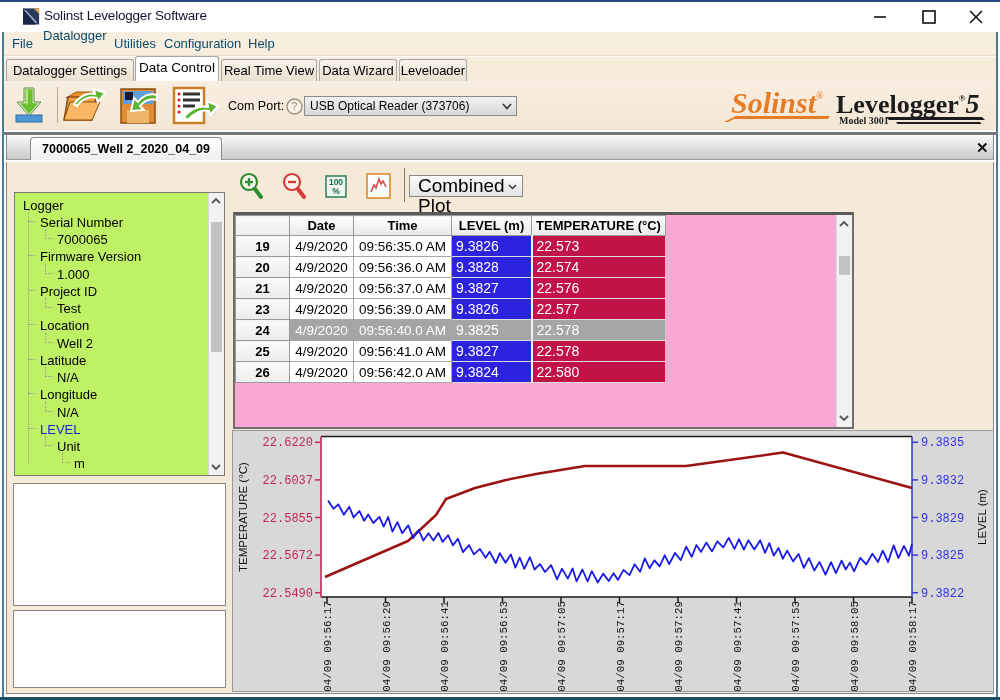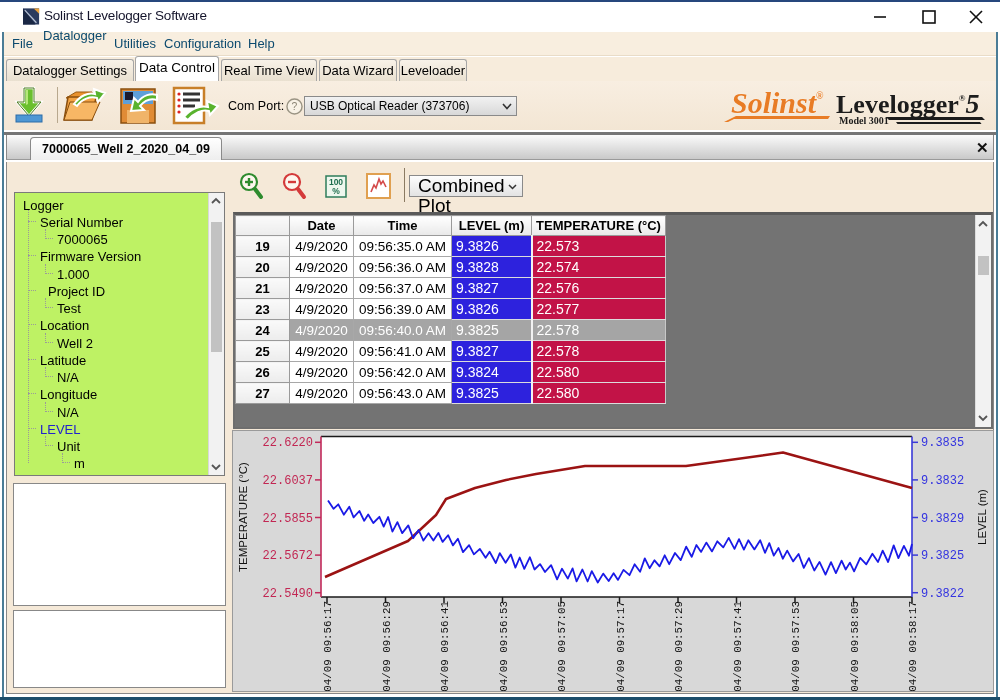--- a/index.html
+++ b/index.html
@@ -38,21 +38,21 @@
 #panel3 { left:13px; top:610px; width:213px; height:78px; background:#fff; border:1px solid #888; }
 .treeitem { position:absolute; font-size:13px; color:#000; white-space:nowrap; }
 .blue { color:#2222cc; }
 
 .sb { position:absolute; background:#f2f2f2; }
 .sb-thumb { position:absolute; width:11px; background:#c2c2c2; }
 
 #combo2 { left:409px; top:175px; width:114px; height:22px; background:linear-gradient(#fdfdfd,#e3e3e3); border:1px solid #8a8a8a; font-size:19px; line-height:20px; padding-left:8px; }
 #dv-sep { left:404px; top:168px; width:1px; height:34px; background:#8a7a62; }
 
-#tablewrap { left:233px; top:212px; width:760px; height:217px; background:#737373; border:2px solid #6e6e6e; border-top:3px solid #5a5a5a; overflow:hidden; }
+#tablewrap { left:233px; top:212px; width:621px; height:217px; background:#f9a8d4; border:2px solid #6e6e6e; border-top:3px solid #5a5a5a; overflow:hidden; }
 table { border-collapse:collapse; table-layout:fixed; }
 td { font-size:13px; padding:0; height:21px; overflow:hidden; white-space:nowrap; }
 .rn { width:54px; text-align:center; font-weight:bold; background:linear-gradient(#fafafa,#ececec); border:1px solid #9a9a9a; }
 .hdr td { font-weight:bold; text-align:center; background:linear-gradient(#ffffff,#e9e9e9); border:1px solid #9a9a9a; height:20px; }
 .c-date { width:64px; text-align:center; border:1px solid #a8a8a8; background:#fff; font-size:13.5px; }
 .c-time { width:98px; text-align:center; border:1px solid #a8a8a8; background:#fff; font-size:13.5px; }
 .c-lvl { width:80px; color:#fff; background:#2d22dd; border-top:1px solid #dcdcdc; border-bottom:1px solid #dcdcdc; border-left:1px solid #777; border-right:2px solid #f2f2f2; padding-left:4px; font-size:14px; }
 .c-tmp { width:134px; color:#fff; background:#c21347; border-top:1px solid #dcdcdc; border-bottom:1px solid #dcdcdc; border-right:1px solid #c8c8c8; padding-left:4px; font-size:14px; }
 tr.sel .c-date, tr.sel .c-time { background:#a5a5a5; color:#fff; }
 tr.sel .c-lvl, tr.sel .c-tmp { background:#a5a5a5; }
@@ -179,21 +179,21 @@
   <div style="position:absolute; left:30px; top:218px; width:8px; height:1px; border-top:1px dotted #9a9a9a;"></div>
   <div style="position:absolute; left:30px; top:243px; width:1px; height:10px; border-left:1px dotted #9a9a9a;"></div>
   <div style="position:absolute; left:30px; top:252px; width:8px; height:1px; border-top:1px dotted #9a9a9a;"></div>
   <div style="position:absolute; left:47px; top:260px; width:1px; height:10px; border-left:1px dotted #9a9a9a;"></div>
   <div style="position:absolute; left:47px; top:269px; width:8px; height:1px; border-top:1px dotted #9a9a9a;"></div>
   <div class="treeitem" style="left:8px; top:5px;">Logger</div>
   <div class="treeitem" style="left:25px; top:22px;">Serial Number</div>
   <div class="treeitem" style="left:42px; top:39px;">7000065</div>
   <div class="treeitem" style="left:25px; top:56px;">Firmware Version</div>
   <div class="treeitem" style="left:42px; top:74px;">1.000</div>
-  <div class="treeitem" style="left:25px; top:91px;margin-left:8px;">Project ID</div>
+  <div class="treeitem" style="left:25px; top:91px;">Project ID</div>
   <div class="treeitem" style="left:42px; top:108px;">Test</div>
   <div class="treeitem" style="left:25px; top:125px;">Location</div>
   <div class="treeitem" style="left:42px; top:143px;">Well 2</div>
   <div class="treeitem" style="left:25px; top:160px;">Latitude</div>
   <div class="treeitem" style="left:42px; top:177px;">N/A</div>
   <div class="treeitem" style="left:25px; top:194px;">Longitude</div>
   <div class="treeitem" style="left:42px; top:212px;">N/A</div>
   <div class="treeitem blue" style="left:25px; top:229px;">LEVEL</div>
   <div class="treeitem" style="left:42px; top:246px;">Unit</div>
   <div class="treeitem" style="left:59px; top:263px;">m</div>
@@ -289,27 +289,20 @@
           <td class="c-date">4/9/2020</td>
           <td class="c-time">09:56:41.0 AM</td>
           <td class="c-lvl">9.3827</td>
           <td class="c-tmp">22.578</td>
         </tr>
 <tr>
           <td class="rn">26</td>
           <td class="c-date">4/9/2020</td>
           <td class="c-time">09:56:42.0 AM</td>
           <td class="c-lvl">9.3824</td>
-          <td class="c-tmp">22.580</td>
-        </tr>
-<tr>
-          <td class="rn">27</td>
-          <td class="c-date">4/9/2020</td>
-          <td class="c-time">09:56:43.0 AM</td>
-          <td class="c-lvl">9.3825</td>
           <td class="c-tmp">22.580</td>
         </tr>
 </tbody>
     </table>
 
 <div class="sb" style="right:0; top:0; width:16px; height:212px; border-left:1px solid #ddd;"></div>
 <svg style="position:absolute; right:2px; top:4px;" width="12" height="10" viewBox="0 0 12 10">
       <polyline points="2,7 6,3 10,7" fill="none" stroke="#555" stroke-width="1.8"></polyline>
     </svg>
 <div class="sb-thumb" style="right:2px; top:41px; height:19px;"></div>

